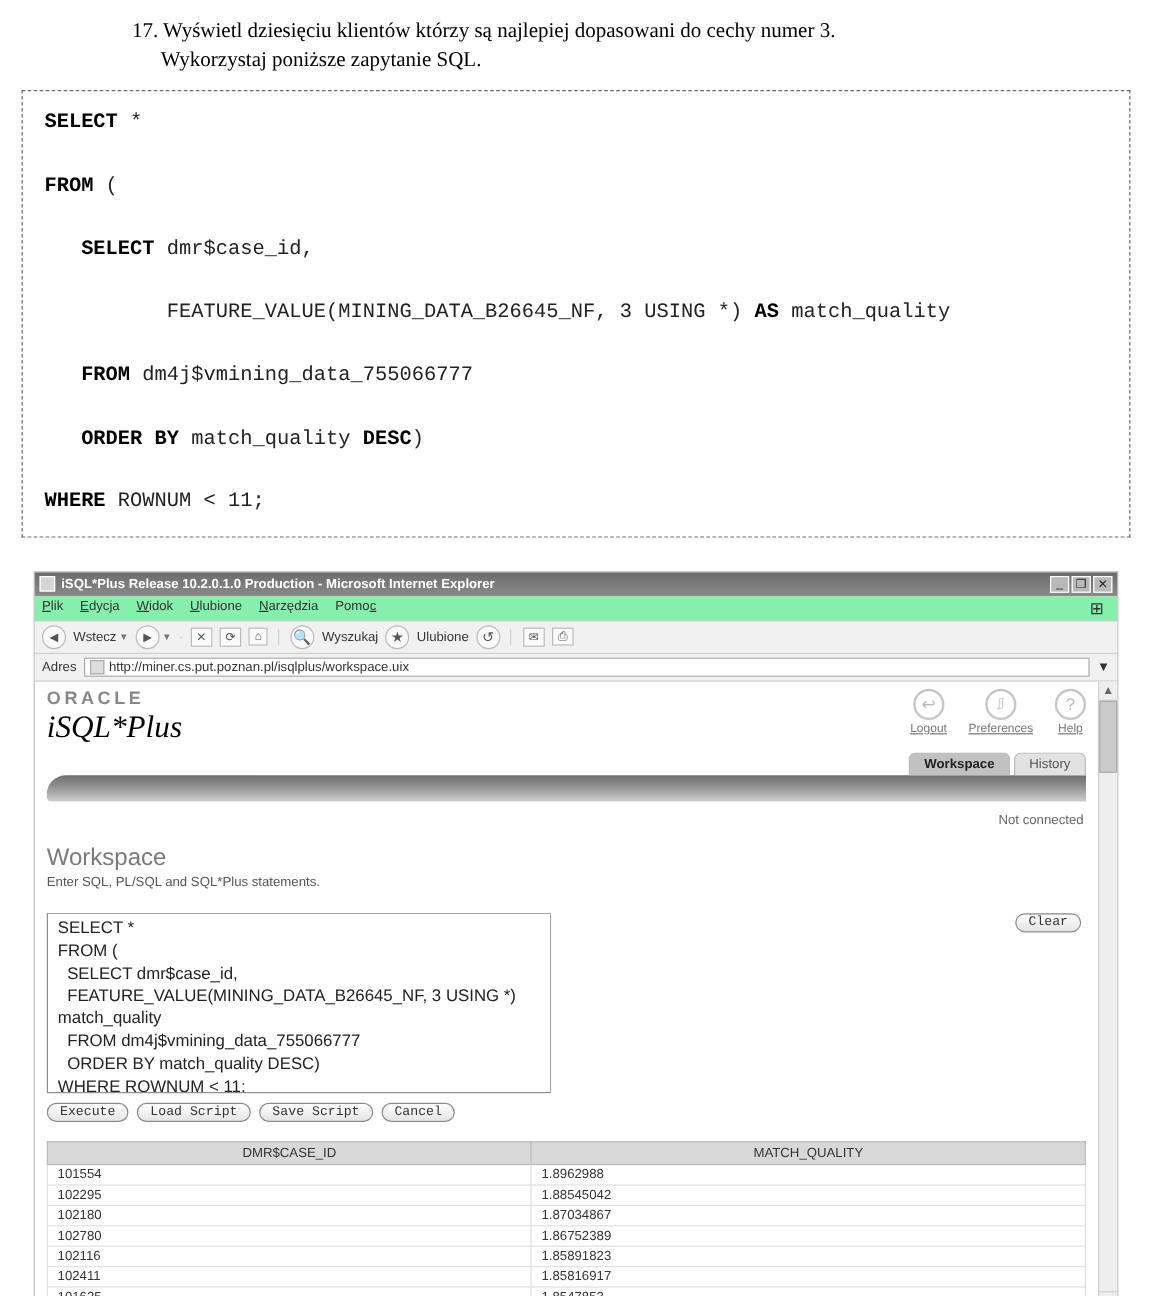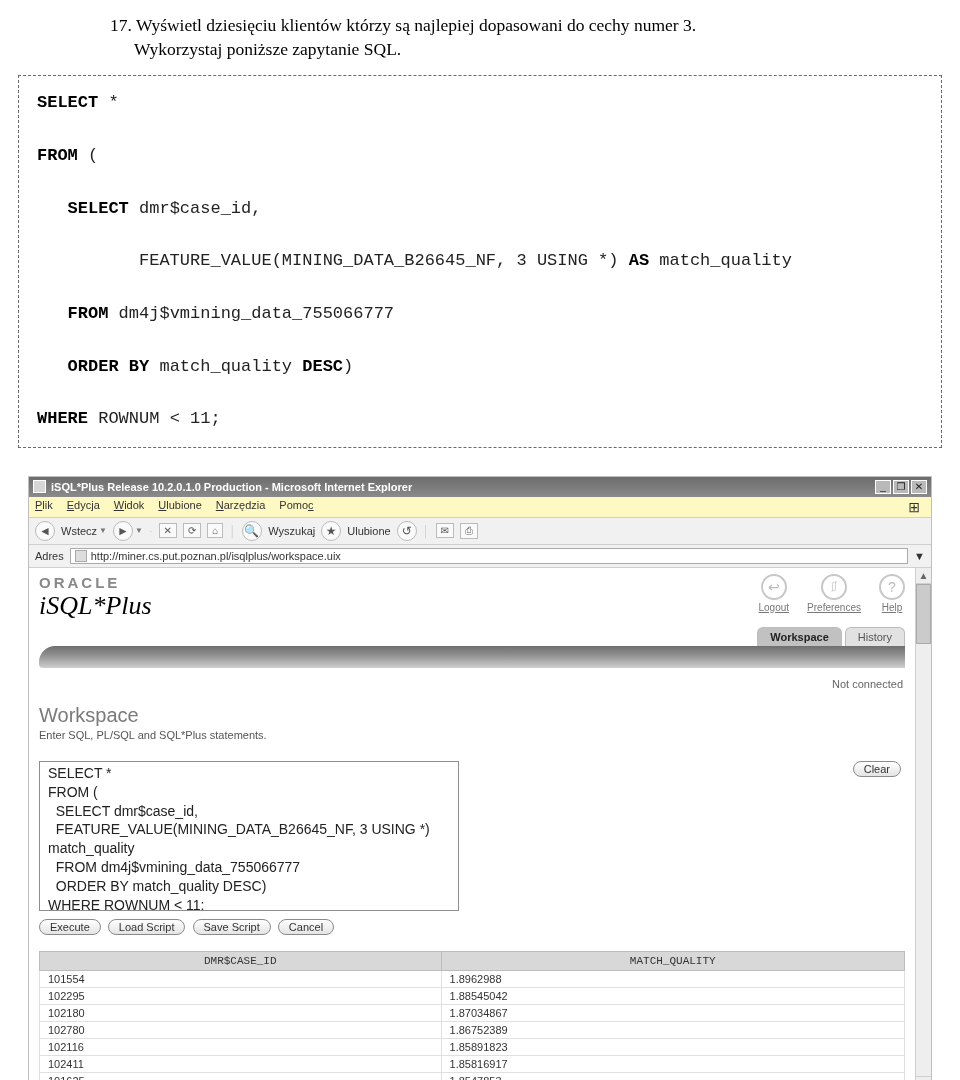--- a/index.html
+++ b/index.html
@@ -47,21 +47,21 @@
   }
   .ie-title .appicon {
     width: 13px; height: 13px; background: #d6d6d6; border: 1px solid #fff; margin-right: 5px;
   }
   .ie-title .ttxt { flex: 1; font-weight: bold; font-size: 11px; }
   .ie-title .winbtn {
     width: 16px; height: 14px; margin-left: 2px; background: #b9b9b9; border: 1px solid #fff;
     display: inline-flex; align-items: center; justify-content: center; font-size: 10px; color:#222;
   }
   .ie-menu {
-    background: #fef9c3; border-bottom: 1px solid #cfcfcf; padding: 2px 6px; display: flex; gap: 14px;
+    background: #86efac; border-bottom: 1px solid #cfcfcf; padding: 2px 6px; display: flex; gap: 14px;
     font-size: 11px;
   }
   .ie-menu span u { text-decoration: underline; }
   .ie-menu .winlogo { margin-left: auto; width: 22px; text-align: center; font-size: 14px; }
   .ie-tool {
     background: #f1f1f1; border-bottom: 1px solid #cfcfcf; padding: 3px 6px; display: flex; align-items: center; gap: 6px;
     font-size: 11px;
   }
   .ie-tool .circ {
     width: 20px; height: 20px; border: 1px solid #bbb; border-radius: 50%; display:inline-flex; align-items:center; justify-content:center;
@@ -111,28 +111,28 @@
   .ws-title { font-size:20px; color:#7a7a7a; font-family: Arial, sans-serif; margin-bottom:2px; }
   .ws-sub { font-size:11px; color:#555; margin-bottom:20px; }
   .ws-row { display:flex; align-items:flex-start; gap:8px; }
   .sql-ta {
     width:420px; height:150px; border:1px solid #8e8e8e; font-family: Arial, sans-serif; font-size:14px;
     padding:2px 8px; resize:none; overflow:auto; line-height:1.35; color:#222;
   }
   .pillbtn {
     display:inline-block; border:1px solid #8a8a8a; border-radius:10px; padding:1px 10px;
     font-size:11px; background:linear-gradient(#fff,#e4e4e4); color:#333; margin-right:4px;
-    font-family: Liberation Sans, sans-serif; cursor:default;
+    font-family: Liberation Mono, monospace; cursor:default;
   }
   .btn-row { margin-top:8px; }
   .results { margin-top:16px; }
   .results table { width:100%; border-collapse: collapse; font-size:11px; }
   .results th {
     background:#d8d8d8; border:1px solid #bcbcbc; padding:3px 6px; text-align:center; font-weight:normal; color:#333;
-    font-family: Liberation Mono, monospace;
+    font-family: Liberation Sans, sans-serif;
   }
   .results td {
     border:1px solid #e0e0e0; padding:2px 8px; color:#333;
     font-family: Arial, sans-serif;
   }
   .ie-status {
     border-top:1px solid #cfcfcf; background:#eee; display:flex; align-items:center; font-size:11px; padding:1px 6px;
   }
   .ie-status .left { flex:1; display:flex; align-items:center; gap:4px; color:#666; }
   .ie-status .pg { width:12px; height:12px; border:1px solid #aaa; background:#fafafa; }

